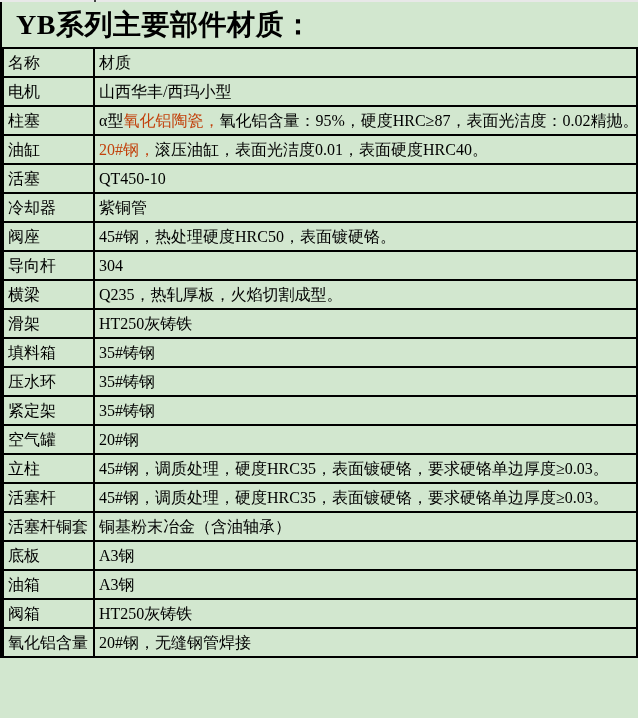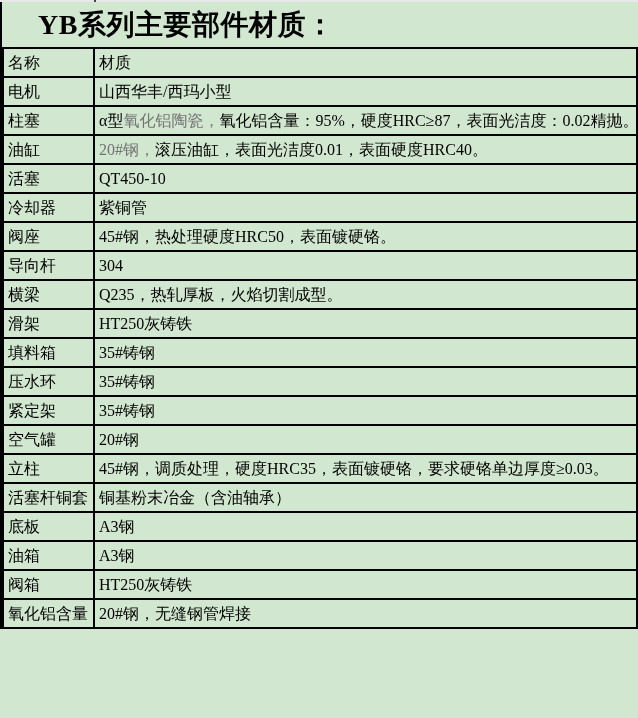--- a/index.html
+++ b/index.html
@@ -28,27 +28,26 @@
     background: #444;
   }
   .sheet {
     border-left: 2px solid #000;
     width: 636px;
     box-sizing: border-box;
   }
   .title {
     height: 45px;
     line-height: 45px;
-    padding-left: 24px;
+    padding-left: 14px;
     font-size: 28px;
     font-weight: bold;
     letter-spacing: 0.5px;
     white-space: nowrap;
     overflow: hidden;
-    margin-left: 12px;
   }
   table.materials {
     border-collapse: collapse;
     table-layout: fixed;
     width: 636px;
   }
   table.materials td {
     border: 2px solid #000;
     height: 27px;
     padding: 0 4px;
@@ -60,21 +59,21 @@
     margin-left: 13px;
   }
   td.name {
     width: 81px;
     padding-left: 6px;
   }
   td.material {
     border-right: none;
   }
   .red {
-    color: #737373;
+    color: #c2410c;
   }
 </style>
 </head>
 <body>
 
 <div class="top-strip">
   <div class="top-tick"></div>
 </div>
 
 <div class="sheet">
@@ -136,20 +135,24 @@
         </tr>
         <tr>
           <td class="name">空气罐</td>
           <td class="material"><span>20#钢</span></td>
         </tr>
         <tr>
           <td class="name">立柱</td>
           <td class="material"><span>45#钢，调质处理，硬度HRC35，表面镀硬铬，要求硬铬单边厚度≥0.03。</span></td>
         </tr>
         <tr>
+          <td class="name">活塞杆</td>
+          <td class="material"><span>45#钢，调质处理，硬度HRC35，表面镀硬铬，要求硬铬单边厚度≥0.03。</span></td>
+        </tr>
+        <tr>
           <td class="name">活塞杆铜套</td>
           <td class="material"><span>铜基粉末冶金（含油轴承）</span></td>
         </tr>
         <tr>
           <td class="name">底板</td>
           <td class="material"><span>A3钢</span></td>
         </tr>
         <tr>
           <td class="name">油箱</td>
           <td class="material"><span>A3钢</span></td>

